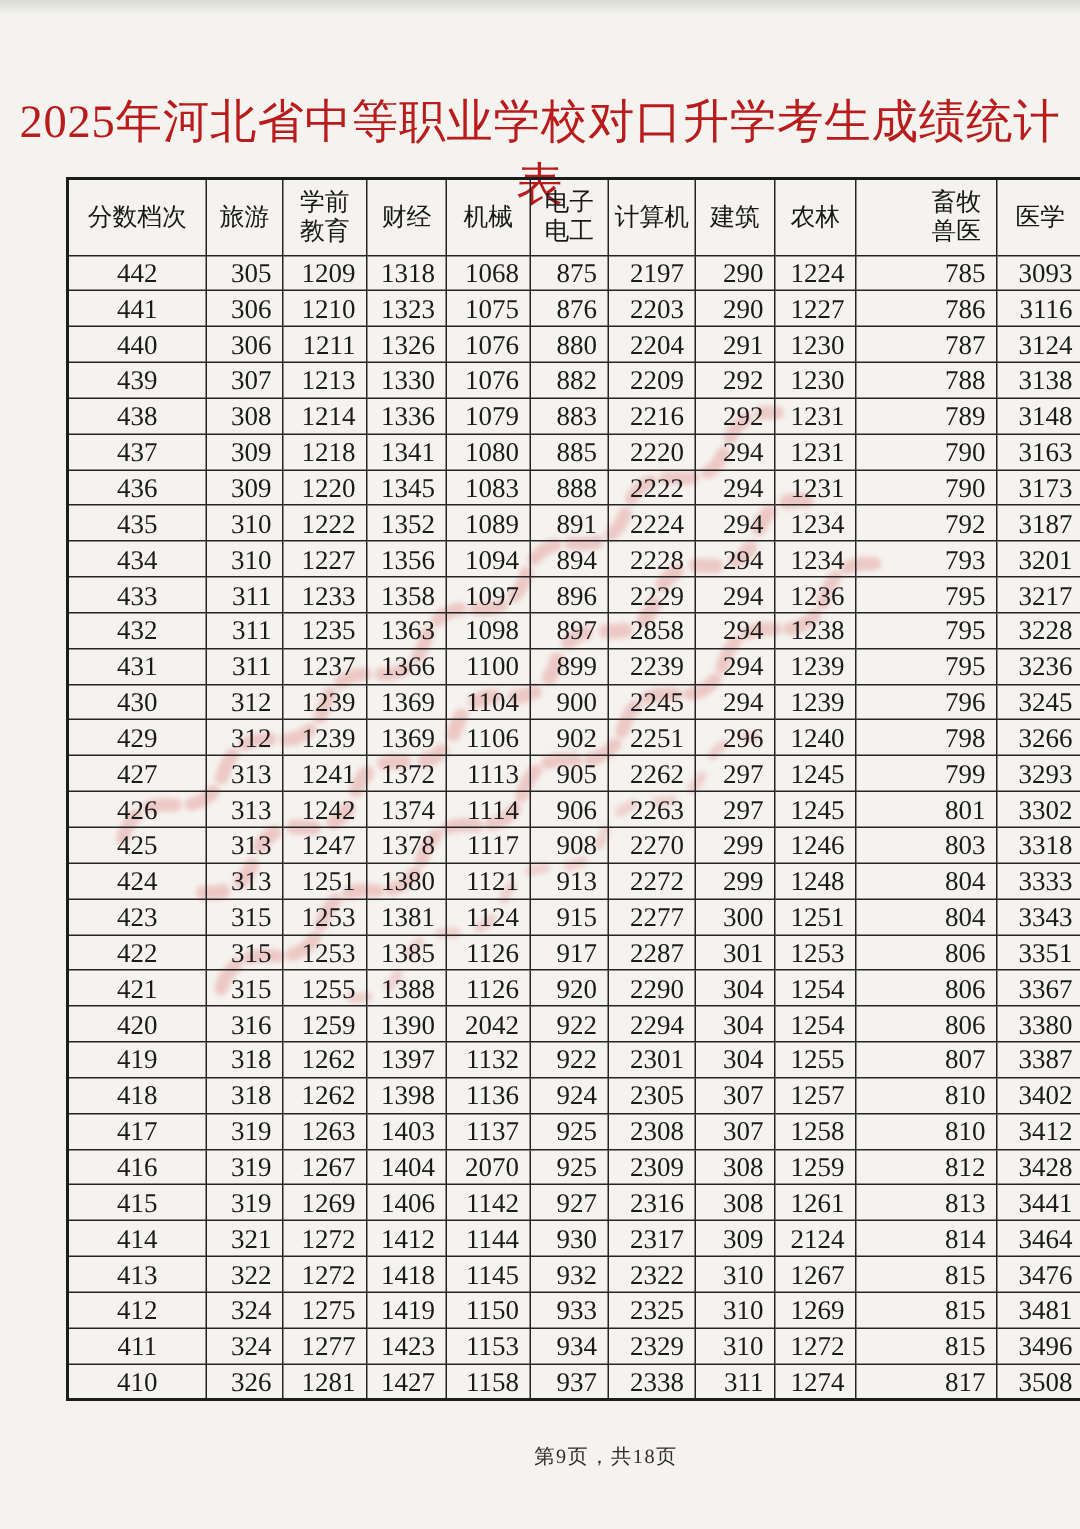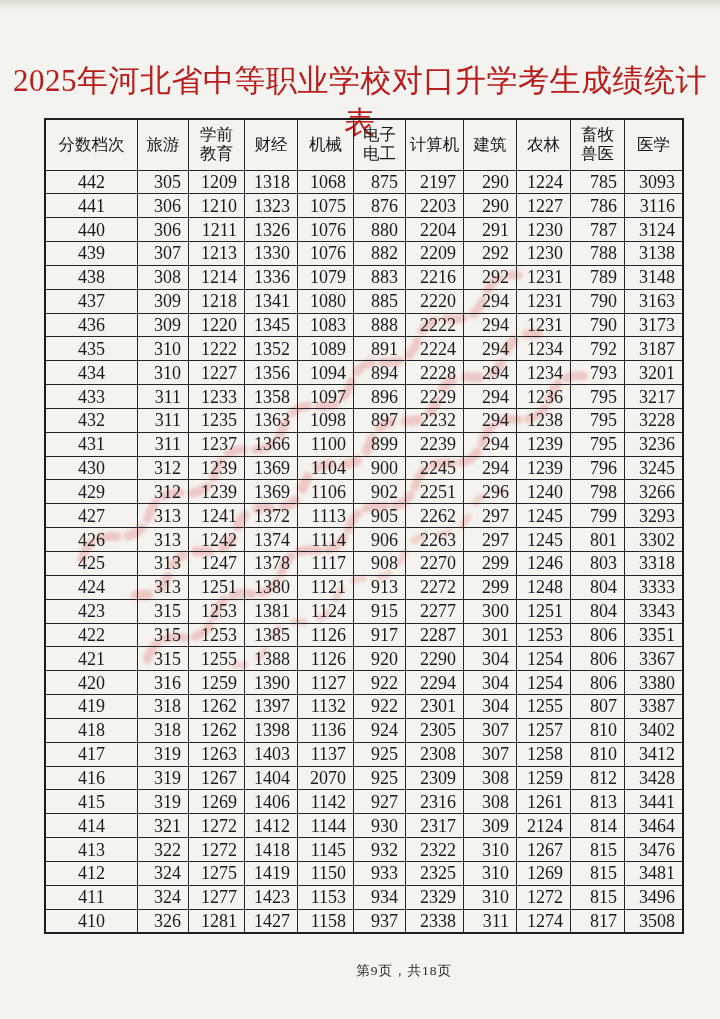--- a/index.html
+++ b/index.html
@@ -49,21 +49,21 @@
   
   .score-table th:nth-child(1){width:91px;}
   .score-table th:nth-child(2){width:50px;}
   .score-table th:nth-child(3){width:55px;}
   .score-table th:nth-child(4){width:52px;}
   .score-table th:nth-child(5){width:55px;}
   .score-table th:nth-child(6){width:51px;}
   .score-table th:nth-child(7){width:57px;}
   .score-table th:nth-child(8){width:52px;}
   .score-table th:nth-child(9){width:53px;}
-  .score-table th:nth-child(10){width:53px;}
+  .score-table th:nth-child(10){width:53px;padding-left:40px;}
   .score-table th:nth-child(11){width:57px;}
   .footer{
     position:absolute;top:962px;left:0;width:100%;
     text-align:center;font-size:13.5px;color:#2a2a2a;
     letter-spacing:1px;
     padding-left:44px;
   }
 </style>
 </head>
 <body>
@@ -238,21 +238,21 @@
           <td>795</td>
           <td>3217</td>
         </tr>
         <tr>
           <td class="col-score">432</td>
           <td>311</td>
           <td>1235</td>
           <td>1363</td>
           <td>1098</td>
           <td>897</td>
-          <td>2232</td>
+          <td>2858</td>
           <td>294</td>
           <td>1238</td>
           <td>795</td>
           <td>3228</td>
         </tr>
         <tr>
           <td class="col-score">431</td>
           <td>311</td>
           <td>1237</td>
           <td>1366</td>
@@ -379,21 +379,21 @@
           <td>304</td>
           <td>1254</td>
           <td>806</td>
           <td>3367</td>
         </tr>
         <tr>
           <td class="col-score">420</td>
           <td>316</td>
           <td>1259</td>
           <td>1390</td>
-          <td>1127</td>
+          <td>2042</td>
           <td>922</td>
           <td>2294</td>
           <td>304</td>
           <td>1254</td>
           <td>806</td>
           <td>3380</td>
         </tr>
         <tr>
           <td class="col-score">419</td>
           <td>318</td>

